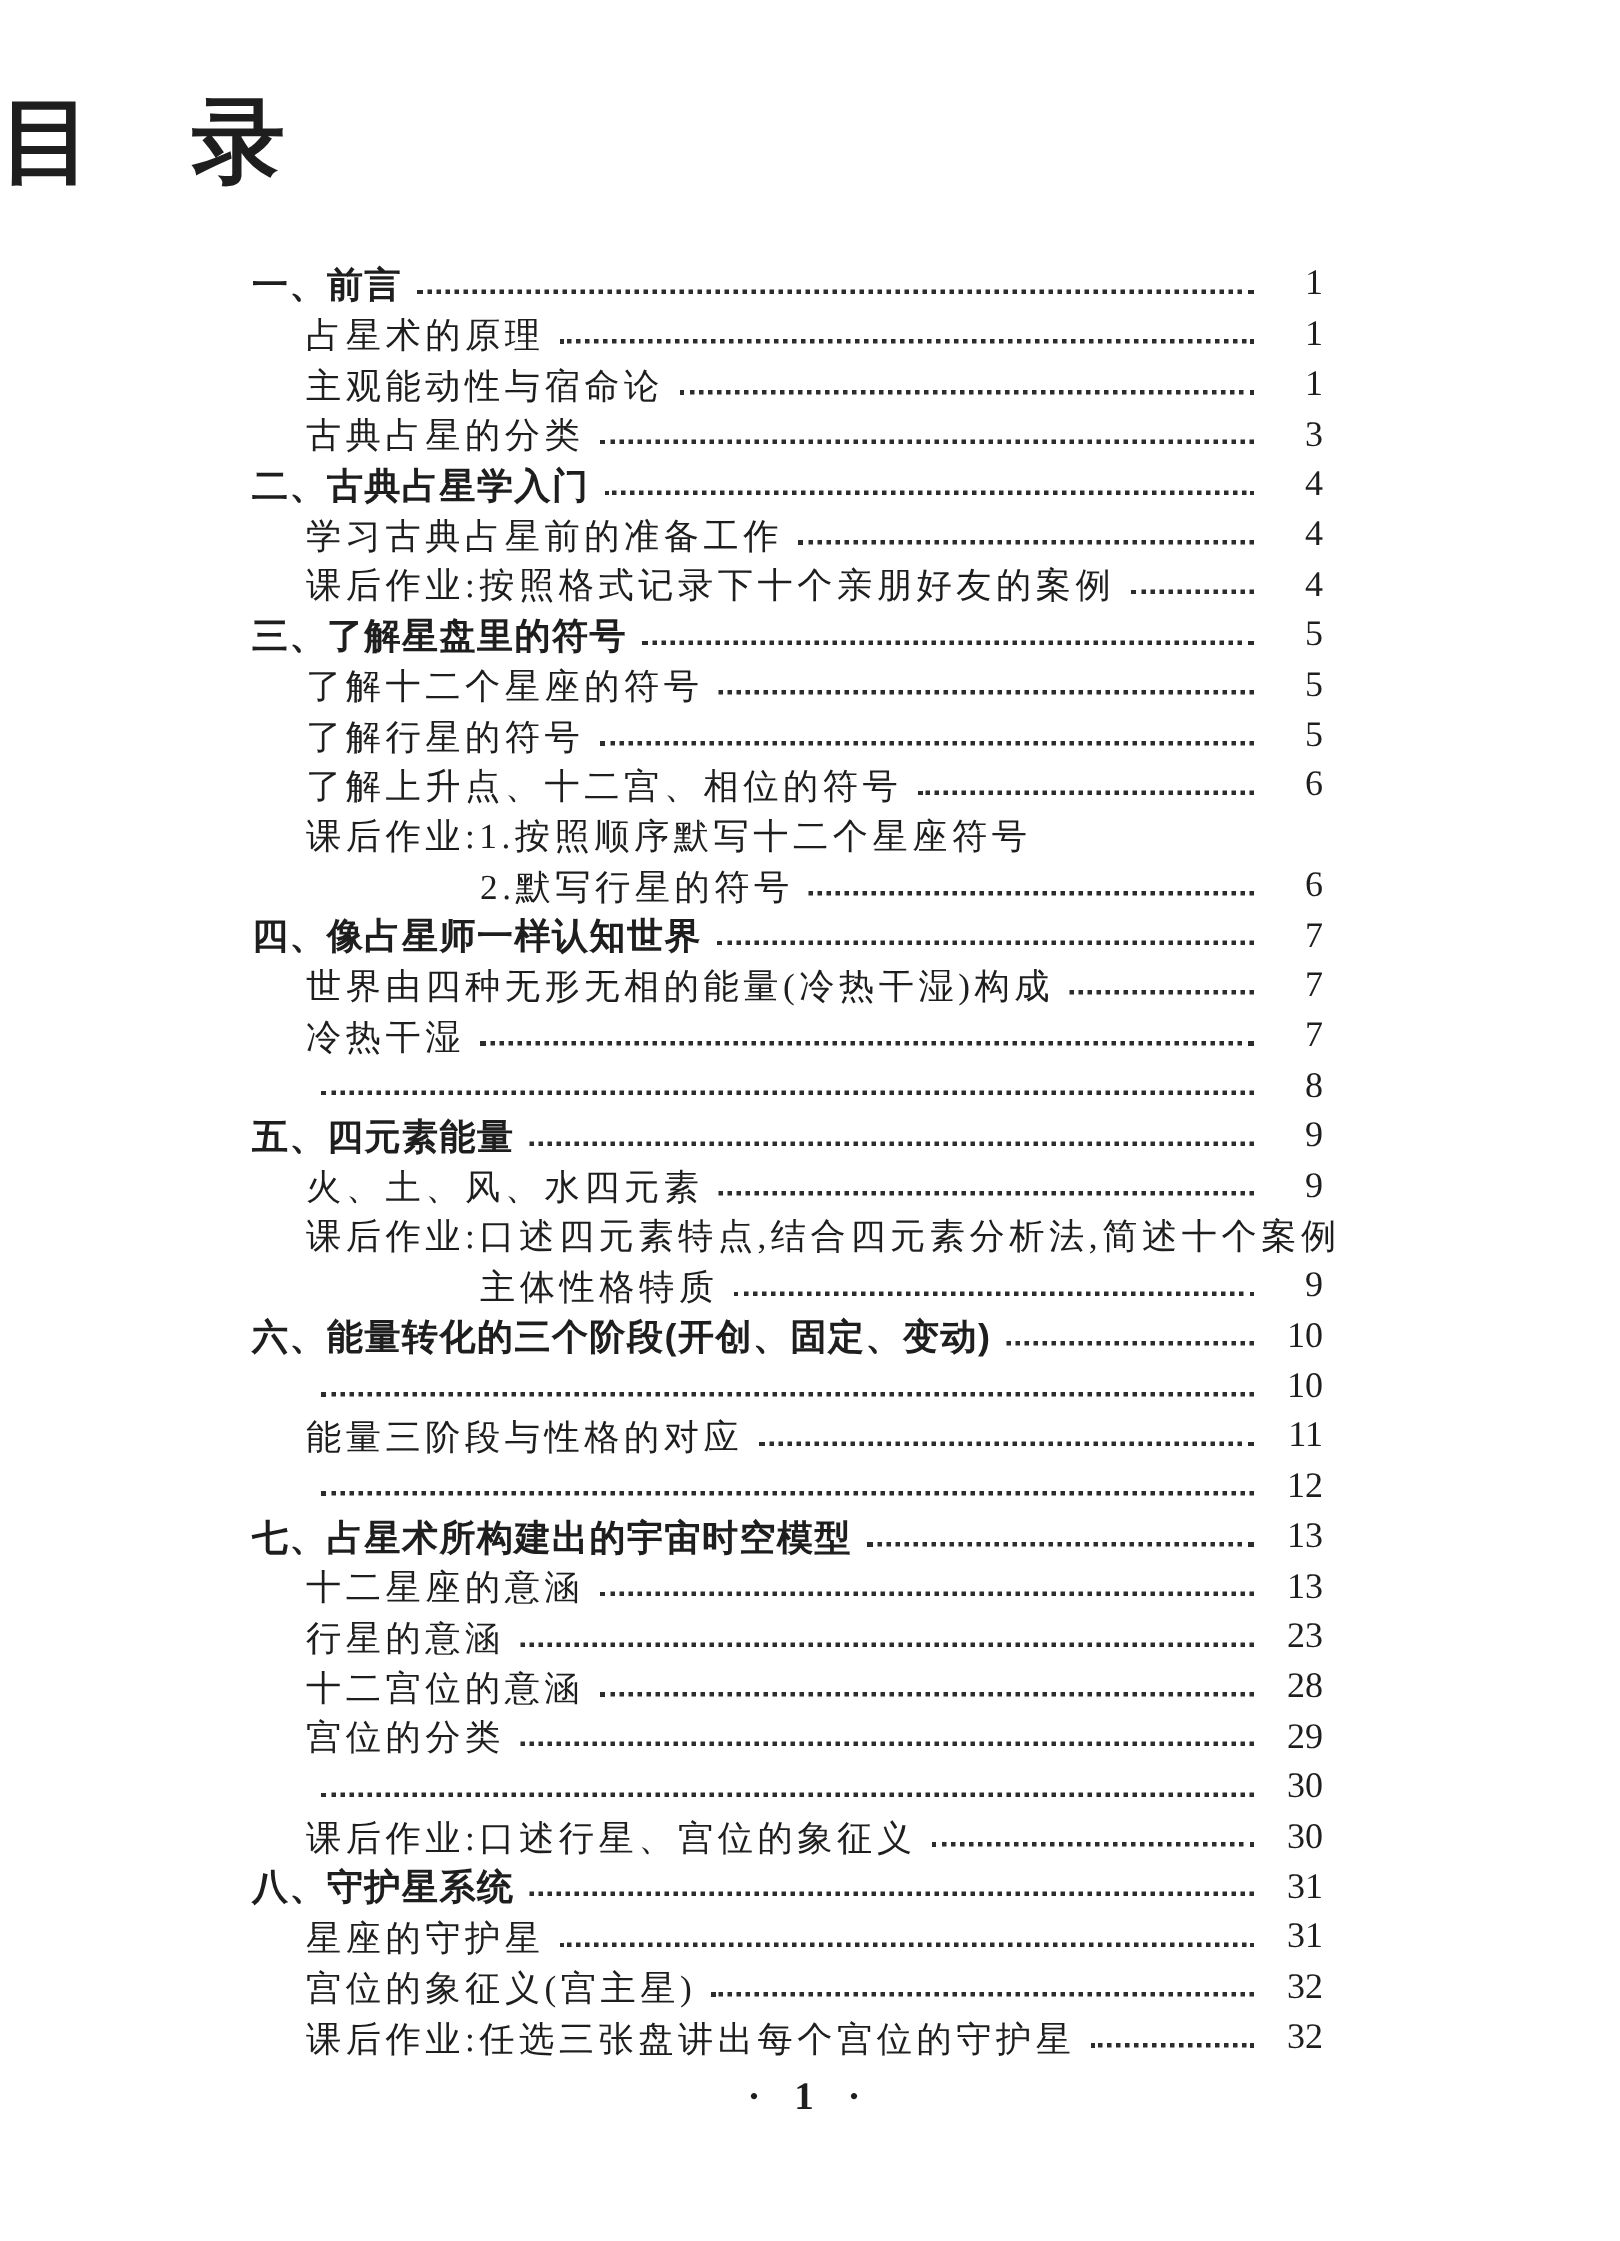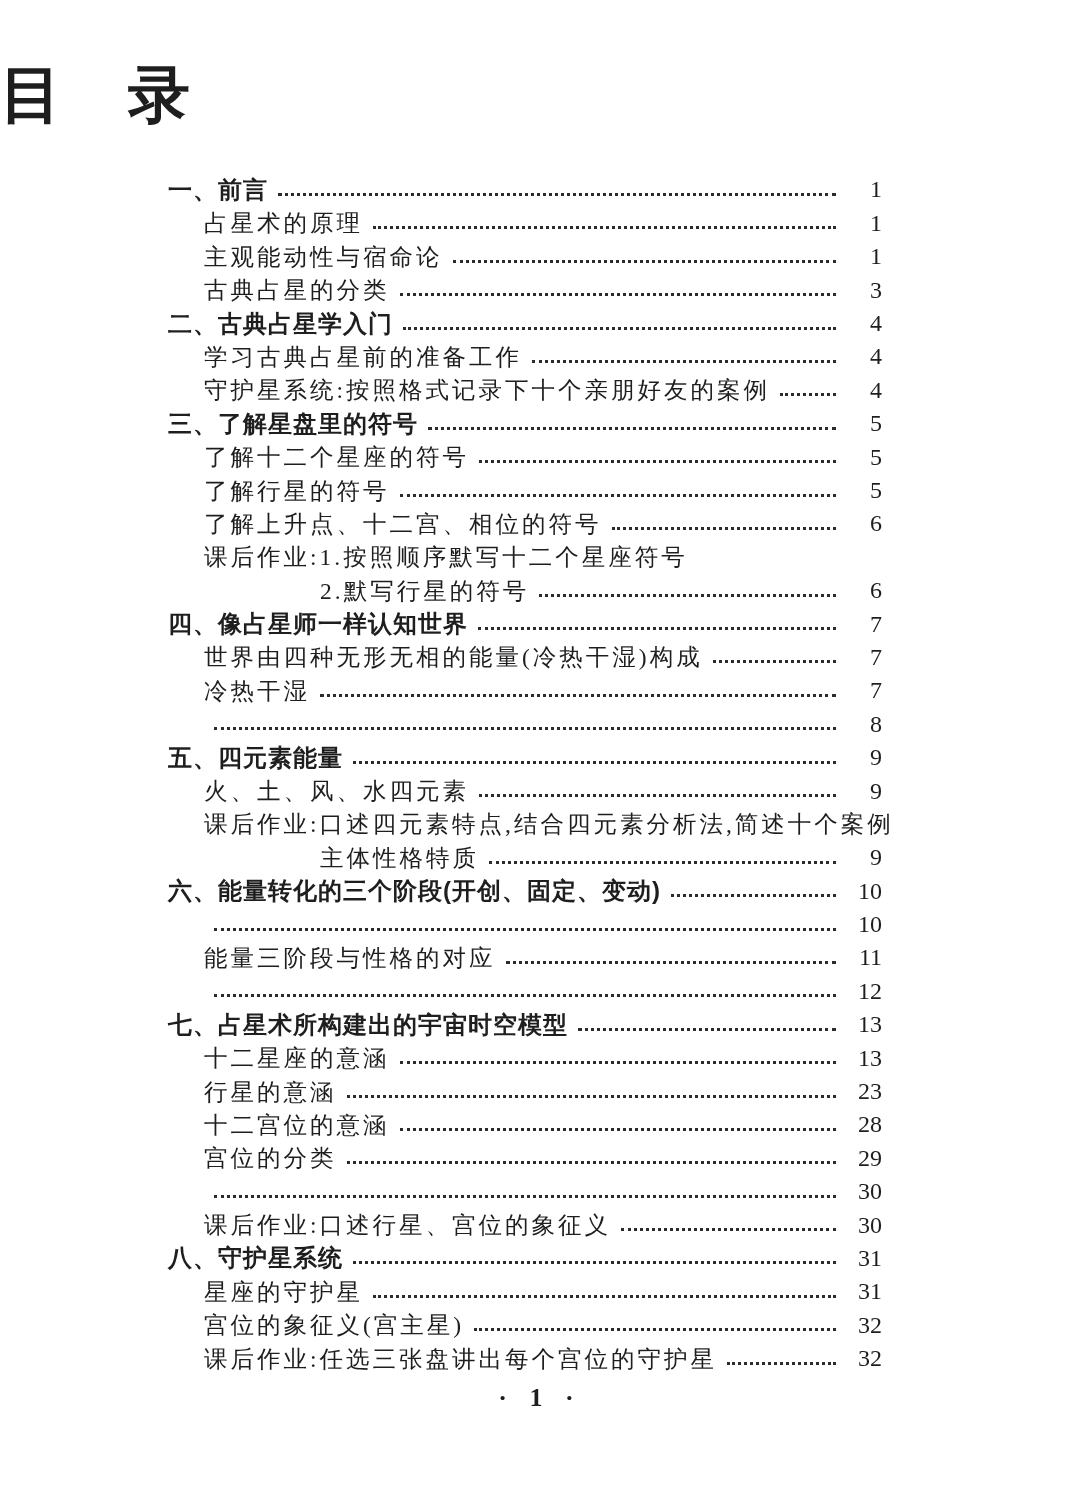--- a/index.html
+++ b/index.html
@@ -103,21 +103,21 @@
         <span class="t">二、古典占星学入门</span>
         <span class="leader"></span>
         <span class="pg">4</span>
       </div>
       <div class="row lvl1">
         <span class="t">学习古典占星前的准备工作</span>
         <span class="leader"></span>
         <span class="pg">4</span>
       </div>
       <div class="row lvl1">
-        <span class="t">守护星系统:按照格式记录下十个亲朋好友的案例</span>
+        <span class="t">课后作业:按照格式记录下十个亲朋好友的案例</span>
         <span class="leader"></span>
         <span class="pg">4</span>
       </div>
       <div class="row lvl0">
         <span class="t">三、了解星盘里的符号</span>
         <span class="leader"></span>
         <span class="pg">5</span>
       </div>
       <div class="row lvl1">
         <span class="t">了解十二个星座的符号</span>

